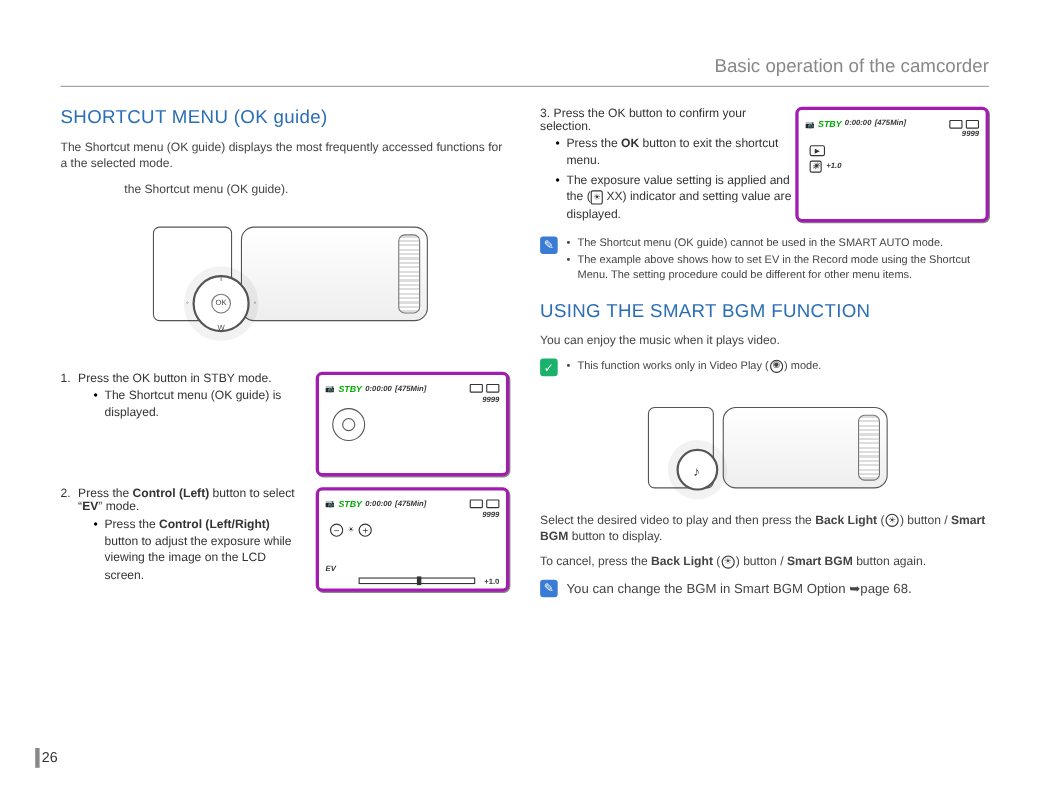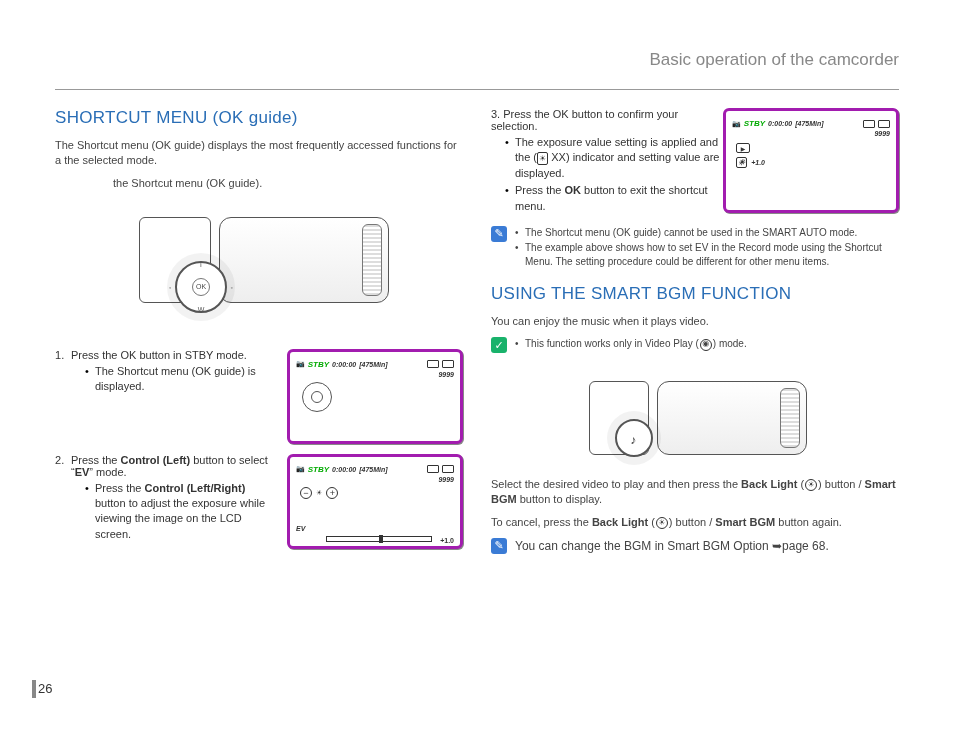--- a/index.html
+++ b/index.html
@@ -11,21 +11,21 @@
     height: 730px;
     background: #fff;
     position: relative;
     padding: 50px 55px 40px 55px;
   }
   .page-header {
     text-align: right;
     font-size: 17px;
     color: #888;
     border-bottom: 1px solid #999;
-    padding-bottom: 19px;
+    padding-bottom: 8px;
     margin-bottom: 18px;
   }
   .cols {
     display: flex;
     gap: 28px;
   }
   .col {
     flex: 1;
     width: 50%;
   }
@@ -259,24 +259,24 @@
     </ol>
   </div>
 
   <div class="col">
     <div class="step3">
       <div class="txt">
         <span>3.</span>
         <span>Press the OK button to confirm your selection.</span>
         <ul class="bullets">
           <li>
-            <span>The exposure value setting is applied and the (</span><span class="icn-ev">☀</span> <span>XX</span><span>) indicator and setting value are displayed.</span>
+            <span>Press the </span><b>OK</b><span> button to exit the shortcut menu.</span>
           </li>
           <li>
-            <span>Press the </span><b>OK</b><span> button to exit the shortcut menu.</span>
+            <span>The exposure value setting is applied and the (</span><span class="icn-ev">☀</span> <span>XX</span><span>) indicator and setting value are displayed.</span>
           </li>
         </ul>
       </div>
       <div class="lcd-shot small3">
         <div class="lcd-row1">
           <span>📷</span>
           <span class="stby">STBY</span>
           <span class="timecode">0:00:00</span>
           <span class="res">[475Min]</span>
           <span class="spacer"></span>

